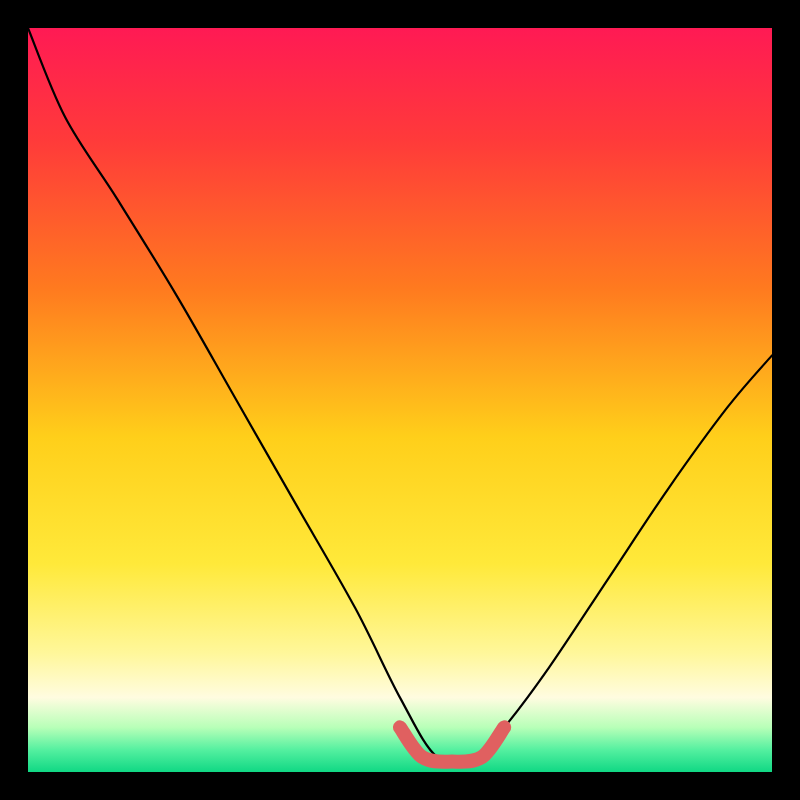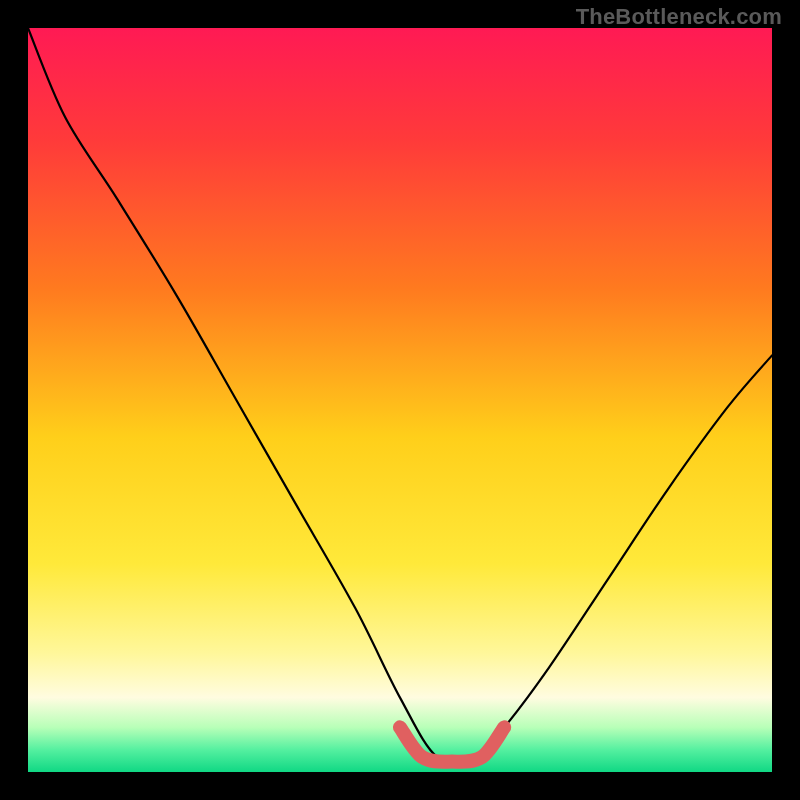--- a/index.html
+++ b/index.html
@@ -36,21 +36,20 @@
     width: 744px;
     height: 744px;
   }
   svg { display: block; }
 </style>
 </head>
 <body>
 
 <div class="frame">
 
-  <div class="watermark">TheBottleneck.com</div>
 
   <div class="plot">
     <svg id="svg" viewBox="0 0 744 744" width="744" height="744" preserveAspectRatio="none">
       <defs>
         <linearGradient id="bg" x1="0" y1="0" x2="0" y2="1">
             <stop offset="0%" stop-color="#ff1a54"></stop>
             <stop offset="15%" stop-color="#ff3a3a"></stop>
             <stop offset="35%" stop-color="#ff7a1f"></stop>
             <stop offset="55.00000000000001%" stop-color="#ffcf1a"></stop>
             <stop offset="72%" stop-color="#ffe93a"></stop>

